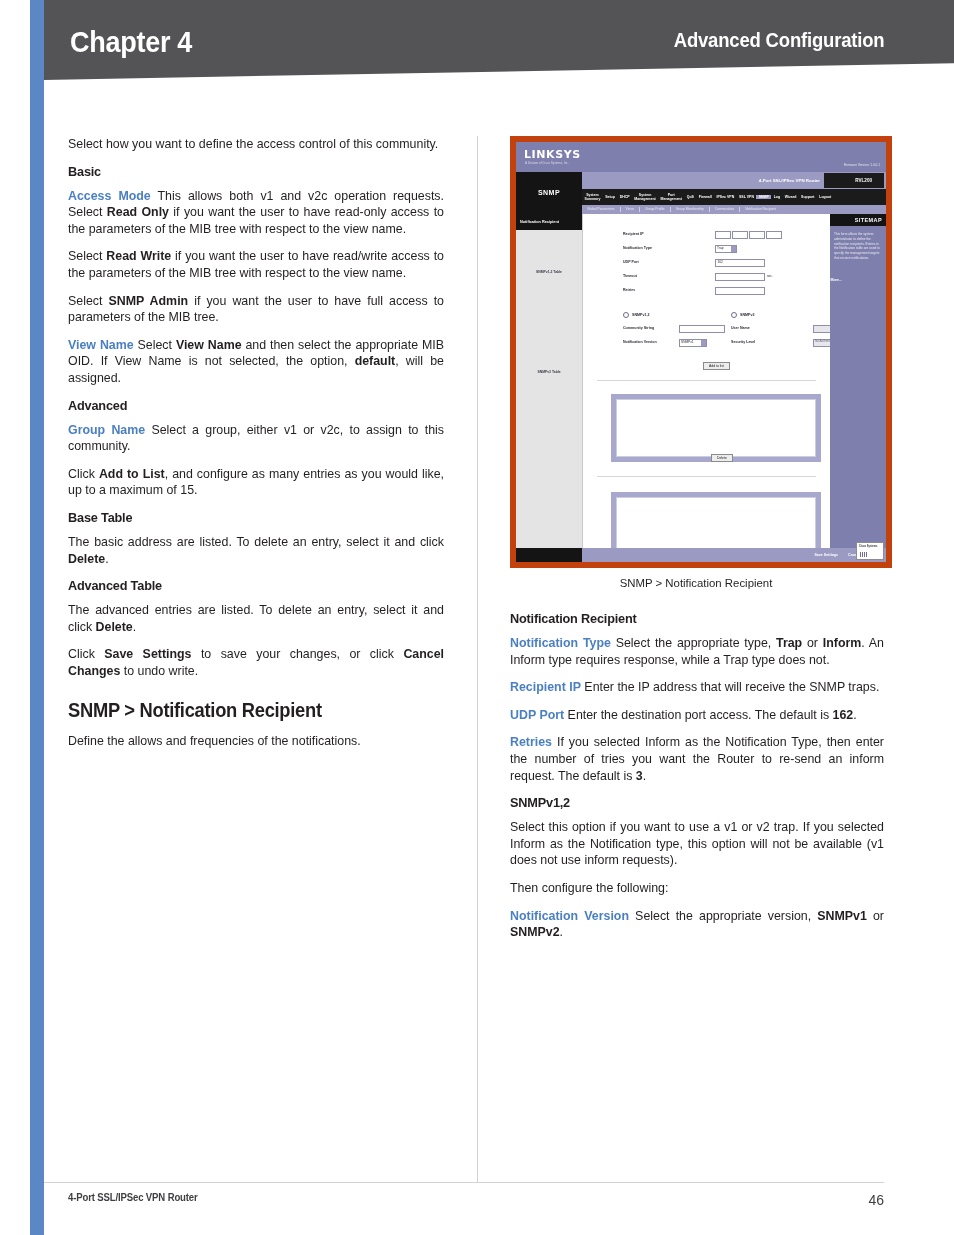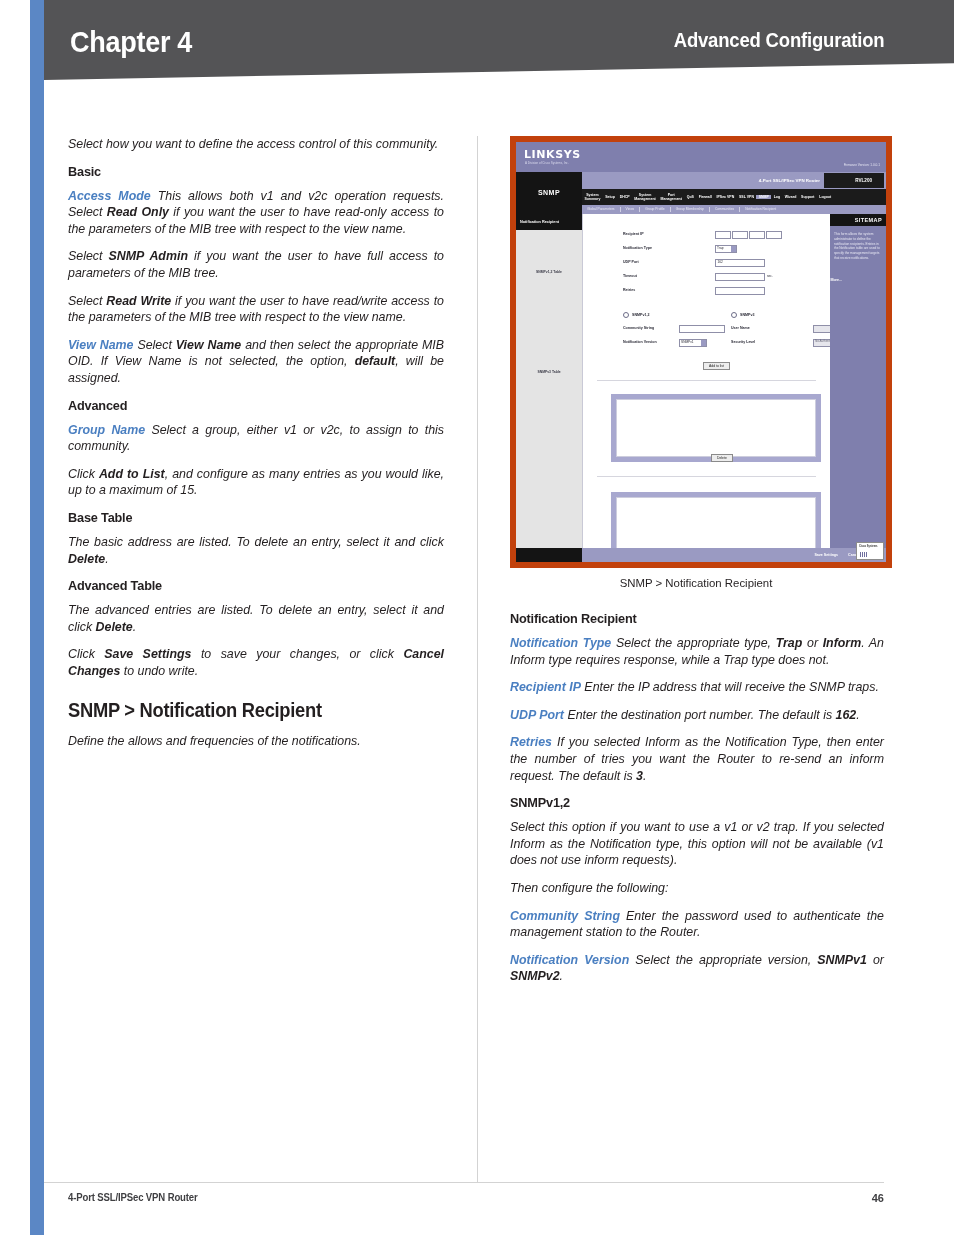--- a/index.html
+++ b/index.html
@@ -75,21 +75,20 @@
     background: #d3d3d3;
   }
 
   
   p.body {
     margin: 0 0 11px 0;
     font-size: 12.4px;
     line-height: 16.6px;
     text-align: justify;
     color: #231f20;
-    font-style: italic;
   }
   h3.sub {
     margin: 6px 0 9px 0;
     font-size: 13.4px;
     font-weight: bold;
     color: #231f20;
     letter-spacing: -0.2px;
     transform: scaleX(0.95);
     transform-origin: left center;
   }
@@ -341,21 +340,21 @@
     left: 68px; top: 1192px;
     font-size: 10.4px; font-weight: bold;
     color: #3f3f42;
     letter-spacing: -0.15px;
     transform: scaleX(0.92);
     transform-origin: left center;
   }
   #footer-page {
     position: absolute;
     right: 70px; top: 1192px;
-    font-size: 11px; font-weight: bold;
+    font-size: 14px; font-weight: normal;
     color: #3f3f42;
   }
 </style>
 </head>
 <body>
 
 <div id="page">
 
   <div id="left-stripe"></div>
 
@@ -366,23 +365,23 @@
   <div id="col-divider"></div>
 
   <div id="col-left">
 
     <p class="body">Select how you want to define the access control of this community.</p>
 
     <h3 class="sub">Basic</h3>
 
     <p class="body"><span class="term">Access Mode</span><span> This allows both v1 and v2c operation requests. Select </span><span class="b">Read Only</span><span> if you want the user to have read-only access to the parameters of the MIB tree with respect to the view name.</span></p>
 
+    <p class="body"><span>Select </span><span class="b">Read Write</span><span> if you want the user to have read/write access to the parameters of the MIB tree with respect to the view name.</span></p>
+
     <p class="body"><span>Select </span><span class="b">SNMP Admin</span><span> if you want the user to have full access to parameters of the MIB tree.</span></p>
-
-    <p class="body"><span>Select </span><span class="b">Read Write</span><span> if you want the user to have read/write access to the parameters of the MIB tree with respect to the view name.</span></p>
 
     <p class="body"><span class="term">View Name</span><span> Select </span><span class="b">View Name</span><span> and then select the appropriate MIB OID. If View Name is not selected, the option, </span><span class="b">default</span><span>, will be assigned.</span></p>
 
     <h3 class="sub">Advanced</h3>
 
     <p class="body"><span class="term">Group Name</span><span>  Select a group, either v1 or v2c, to assign to this community.</span></p>
 
     <p class="body"><span>Click </span><span class="b">Add to List</span><span>, and configure as many entries as you would like, up to a maximum of 15.</span></p>
 
     <h3 class="sub">Base Table</h3>
@@ -560,32 +559,31 @@
 
       <div id="fig-caption">SNMP &gt; Notification Recipient</div>
     </div>
 
     <h3 class="sub" style="margin-top:22px">Notification Recipient</h3>
 
     <p class="body"><span class="term">Notification Type</span><span> Select the appropriate type, </span><span class="b">Trap</span><span> or </span><span class="b">Inform</span><span>. An Inform type requires response, while a Trap type does not.</span></p>
 
     <p class="body"><span class="term">Recipient IP</span><span>  Enter the IP address that will receive the SNMP traps.</span></p>
 
-    <p class="body"><span class="term">UDP Port</span><span>  Enter the destination port number. The default is </span><span class="b">162</span><span>.</span></p>
+    <p class="body"><span class="term">UDP Port</span><span>  Enter the destination port access. The default is </span><span class="b">162</span><span>.</span></p>
 
 
     <p class="body"><span class="term">Retries</span><span>  If you selected Inform as the Notification Type, then enter the number of tries you want the Router to re-send an inform request. The default is </span><span class="b">3</span><span>.</span></p>
 
     <h3 class="sub">SNMPv1,2</h3>
 
     <p class="body">Select this option if you want to use a v1 or v2 trap. If you selected Inform as the Notification type, this option will not be available (v1 does not use inform requests).</p>
 
     <p class="body">Then configure the following:</p>
 
-    <p class="body"><span class="term">Community String</span><span> Enter the password used to authenticate the management station to the Router.</span></p>
 
     <p class="body"><span class="term">Notification Version</span><span> Select the appropriate version, </span><span class="b">SNMPv1</span><span> or </span><span class="b">SNMPv2</span><span>.</span></p>
 
   </div>
 
   <div id="footer-rule"></div>
   <div id="footer-left">4-Port SSL/IPSec VPN Router</div>
   <div id="footer-page">46</div>
 
 </div>

